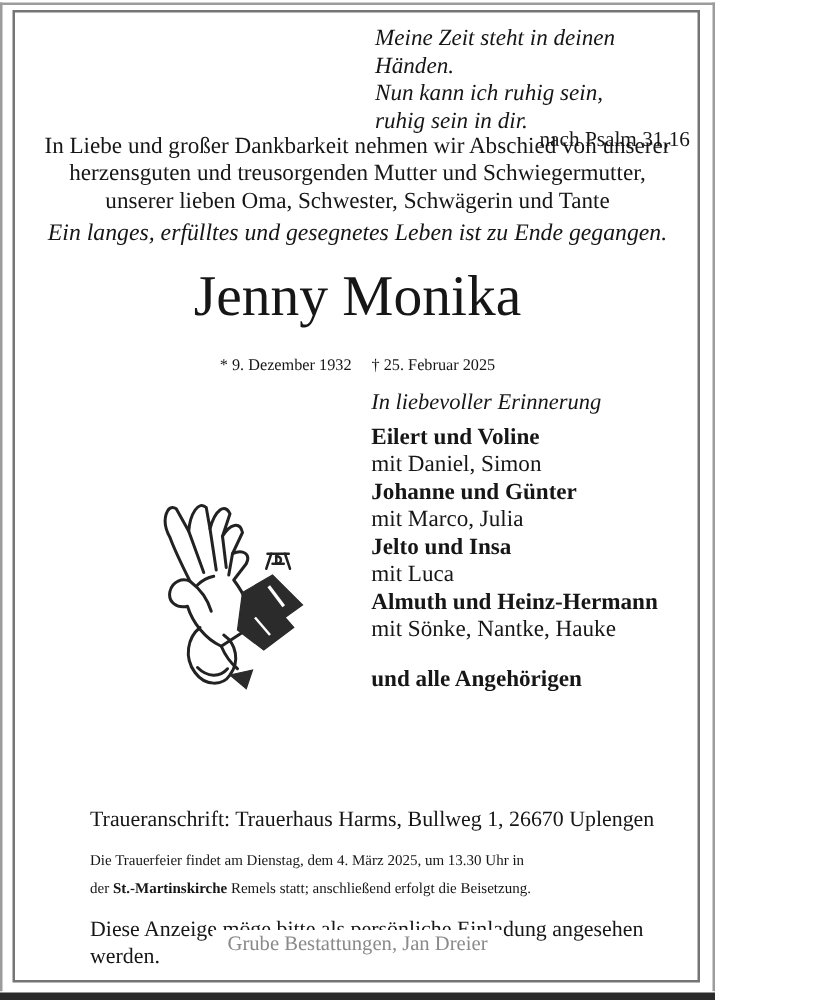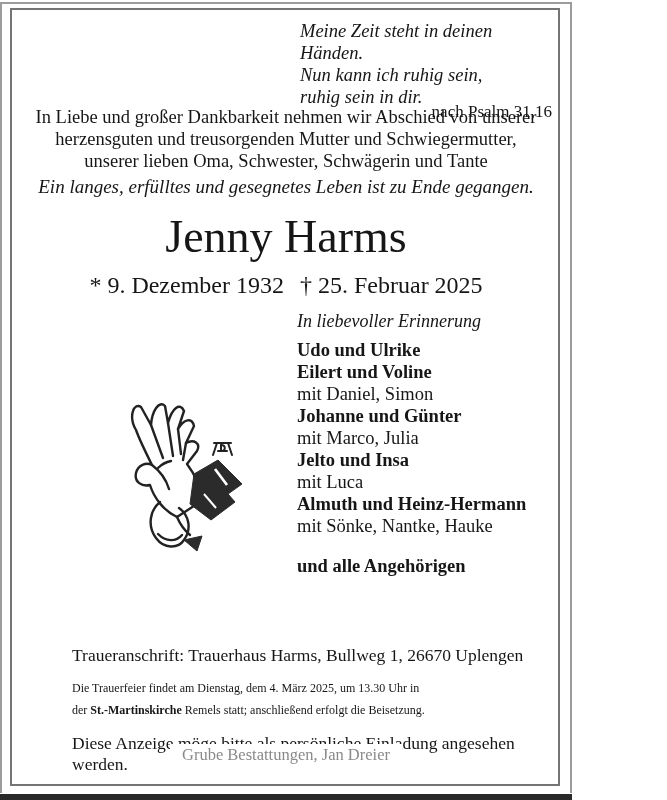--- a/index.html
+++ b/index.html
@@ -32,21 +32,21 @@
   }
   .legacy {
     position:absolute; left:0; right:0; top:176px; text-align:center;
     font-style:italic; font-size:19px;
   }
   .name {
     position:absolute; left:0; right:0; top:212px; margin:0; text-align:center;
     font-size:46px; font-weight:400; line-height:50px;
   }
   .dates {
-    position:absolute; left:0; right:0; top:272px; text-align:center; font-size:24px;
+    position:absolute; left:0; right:0; top:284px; text-align:center; font-size:13px;
   }
   .date-gap { display:inline-block; width:16px; }
   .memoriam {
     position:absolute; left:297px; top:311px; font-style:italic; font-size:18px;
   }
   .family {
     position:absolute; left:297px; top:339px; font-size:18.5px; line-height:22px;
   }
   .fam-names { font-weight:bold; }
   .fam-closing { font-weight:bold; margin-top:18px; }
@@ -84,31 +84,30 @@
     <div>ruhig sein in dir.</div>
     <div class="q-source">nach Psalm 31,16</div>
   </div>
 
   <div class="intro">In Liebe und großer Dankbarkeit nehmen wir Abschied von unserer
 herzensguten und treusorgenden Mutter und Schwiegermutter,
 unserer lieben Oma, Schwester, Schwägerin und Tante</div>
 
   <div class="legacy">Ein langes, erfülltes und gesegnetes Leben ist zu Ende gegangen.</div>
 
-  <h1 class="name">Jenny Harms</h1>
+  <h1 class="name">Jenny Monika</h1>
 
   <div class="dates">
     <span>* 9. Dezember 1932</span><span class="date-gap"></span><span>† 25. Februar 2025</span>
   </div>
 
   <div class="memoriam">In liebevoller Erinnerung</div>
 
   <div class="family">
     <div>
-      <div class="fam-names">Udo und Ulrike</div>
     </div>
     <div>
       <div class="fam-names">Eilert und Voline</div>
       <div class="fam-with">mit Daniel, Simon</div>
     </div>
     <div>
       <div class="fam-names">Johanne und Günter</div>
       <div class="fam-with">mit Marco, Julia</div>
     </div>
     <div>

